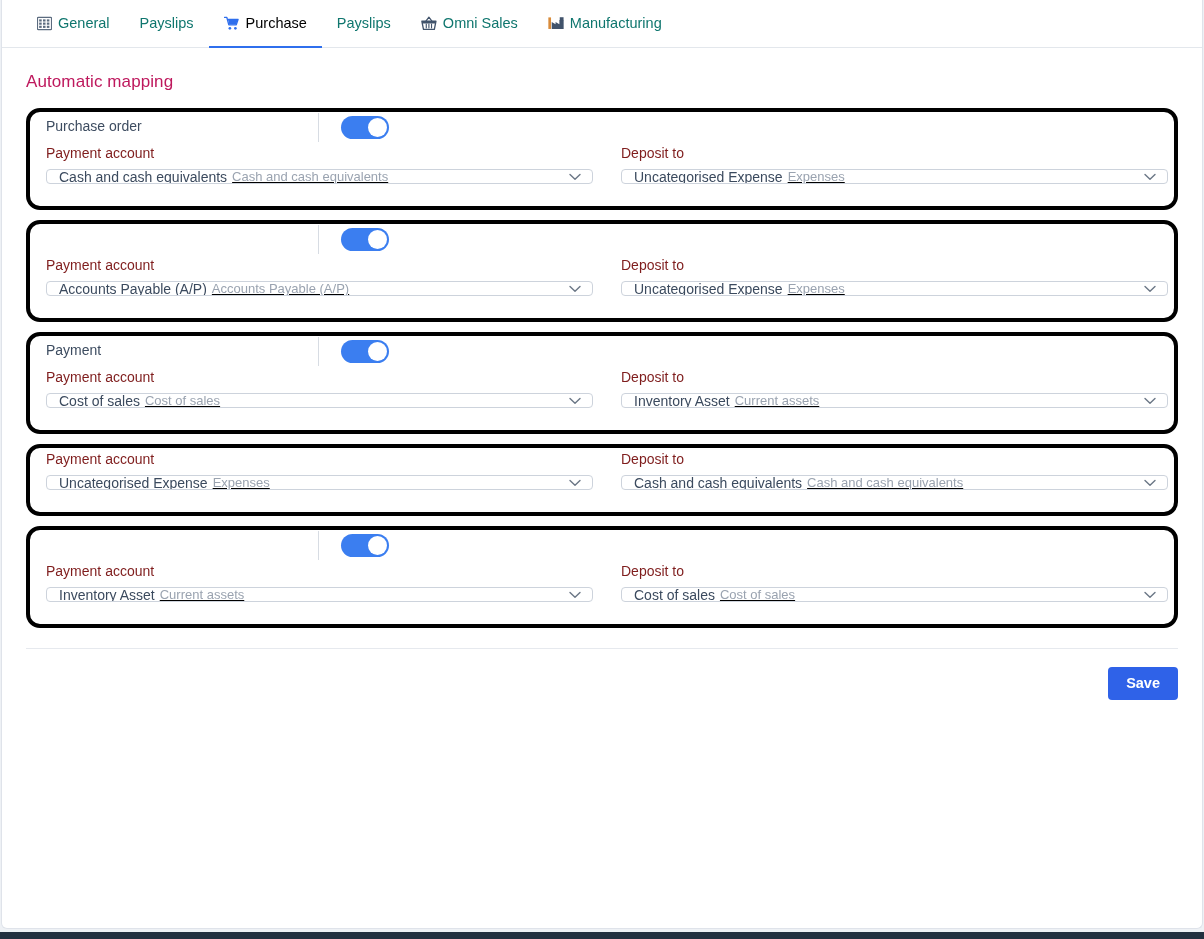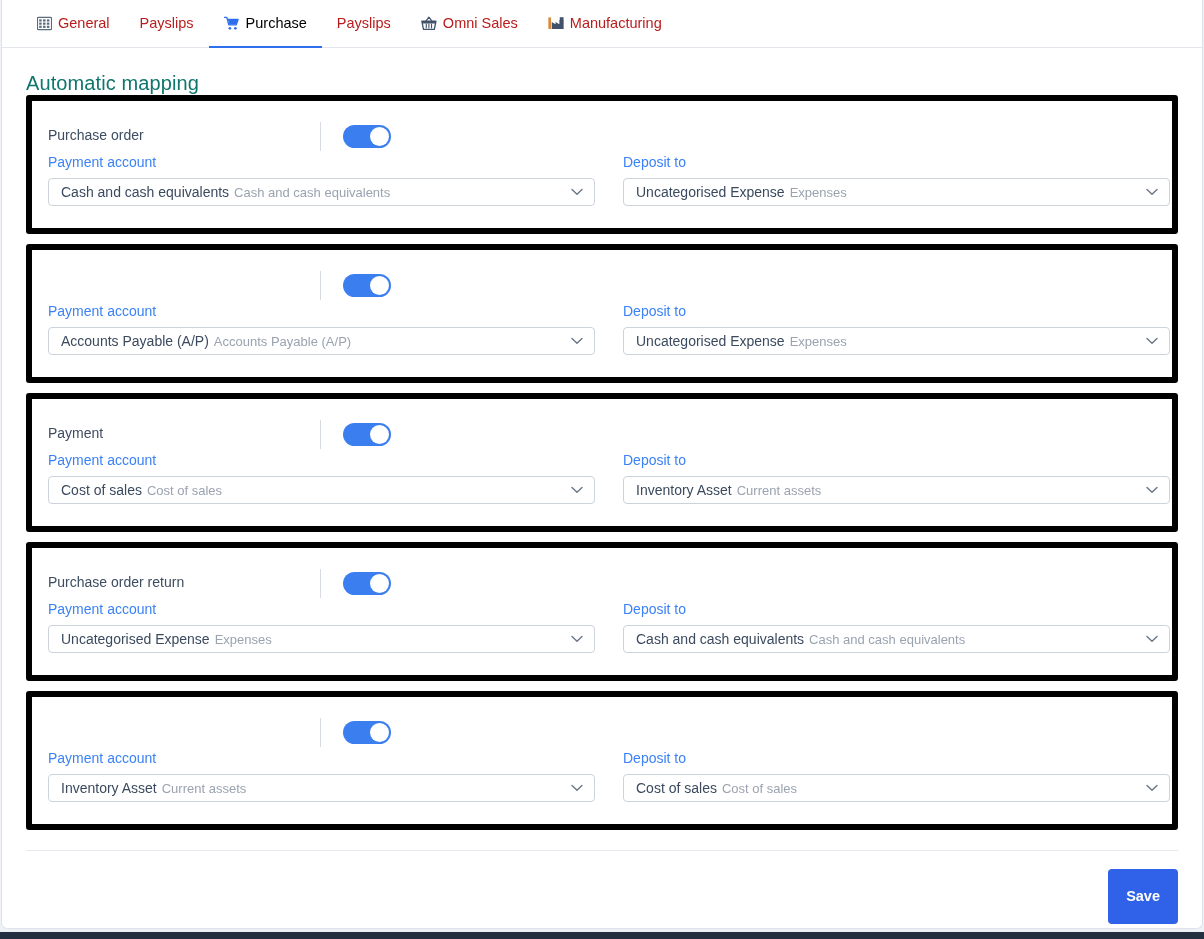--- a/index.html
+++ b/index.html
@@ -55,21 +55,21 @@
     padding-left: 19px;
   }
 
   .tab {
     display: flex;
     align-items: center;
     gap: 5px;
     padding: 0 15px;
     height: 48px;
     font-size: 14.5px;
-    color: #b91c1c;
+    color: #0f766e;
     cursor: pointer;
     border-bottom: 2px solid transparent;
     white-space: nowrap;
     user-select: none;
   }
   .tab.active {
     color: #000000;
     border-bottom-color: #2f6fed;
     font-weight: 400;
   }
@@ -82,32 +82,33 @@
     flex: 0 0 17px;
   }
   .tab .ticon svg { display: block; }
 
   
   .content {
     padding: 24px 24px 0 24px;
   }
 
   .section-title {
-    font-size: 20px;
-    color: #0f766e;
+    font-size: 17px;
+    color: #be185d;
     font-weight: 400;
+    margin-bottom: 16px;
     letter-spacing: .1px;
   }
 
   .card {
-    border: 6px solid #000000;
-    border-radius: 3px;
+    border: 4px solid #000000;
+    border-radius: 14px;
     background: #fff;
     margin-bottom: 10px;
-    padding: 20px 16px 22px 16px;
+    padding: 0 16px 22px 16px;
     position: relative;
   }
 
   .card-head {
     position: relative;
     height: 30px;
   }
 
   .card-title {
     font-size: 14px;
@@ -154,37 +155,38 @@
     display: flex;
     gap: 28px;
     margin-top: 2px;
   }
   .field {
     flex: 0 0 547px;
     width: 547px;
   }
   .field-label {
     font-size: 14px;
-    color: #3b82f6;
+    color: #7f1d1d;
     margin-bottom: 7px;
     line-height: 18px;
   }
 
   .select {
     position: relative;
-    height: 28px;
+    height: 15px;
     border: 1px solid #cdd3dc;
     border-radius: 4px;
     background: #fff;
     display: flex;
     align-items: center;
     padding: 0 30px 0 12px;
     cursor: pointer;
     overflow: hidden;
     white-space: nowrap;
+    text-decoration: underline;
   }
   .select .sv-main {
     font-size: 14px;
     color: #3b4a5e;
   }
   .select .sv-sub {
     font-size: 13px;
     color: #9aa3b0;
     margin-left: 5px;
   }
@@ -209,21 +211,21 @@
     padding-top: 18px;
     display: flex;
     justify-content: flex-end;
   }
   .btn-save {
     background: #2f62e8;
     color: #ffffff;
     font-size: 14.5px;
     border: none;
     border-radius: 4px;
-    padding: 20px 18px;
+    padding: 9px 18px;
     cursor: pointer;
     font-family: "Liberation Sans", sans-serif;
     font-weight: 700;
     line-height: 1;
   }
 </style>
 </head>
 <body>
 
 <div class="app-shell">
@@ -395,29 +397,20 @@
                   <span class="caret">
                     <svg width="12" height="8" viewBox="0 0 12 8">
                       <path d="M1 1.4 6 6.3 11 1.4" fill="none" stroke="currentColor" stroke-width="1.4" stroke-linecap="round" stroke-linejoin="round"></path>
                     </svg>
                   </span>
                 </div>
               </div>
             </div>
           </div>
           <div class="card">
-            <div class="card-head">
-              <div class="card-title">Purchase order return</div>
-              <div class="toggle-wrap">
-                <div class="vdiv"></div>
-                <div class="toggle">
-                  <div class="knob"></div>
-                </div>
-              </div>
-            </div>
             <div class="fields">
               <div class="field">
                 <div class="field-label">Payment account</div>
                 <div class="select">
                   <span class="sv-main">Uncategorised Expense</span>
                   <span class="sv-sub">Expenses</span>
                   <span class="caret">
                     <svg width="12" height="8" viewBox="0 0 12 8">
                       <path d="M1 1.4 6 6.3 11 1.4" fill="none" stroke="currentColor" stroke-width="1.4" stroke-linecap="round" stroke-linejoin="round"></path>
                     </svg>

